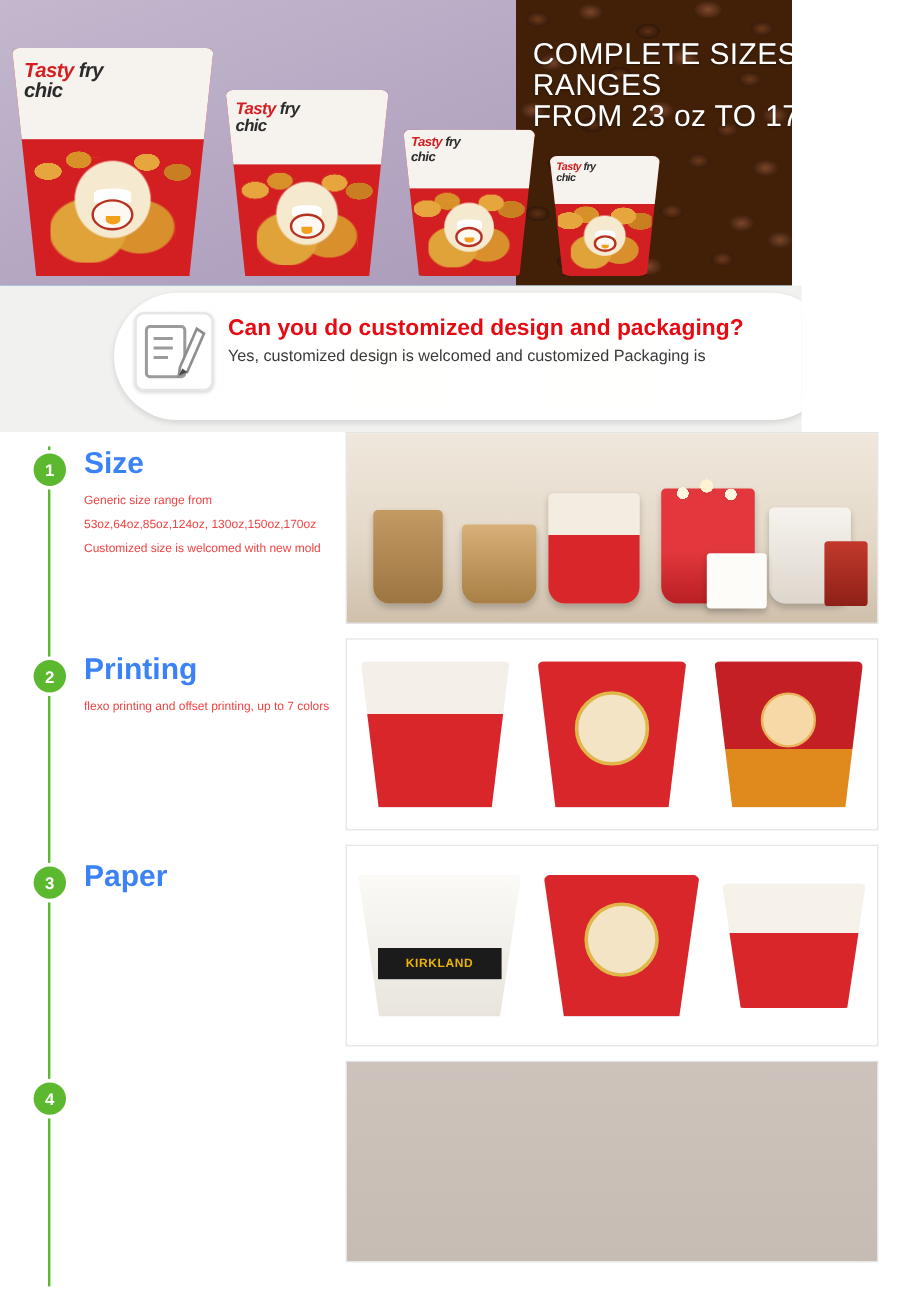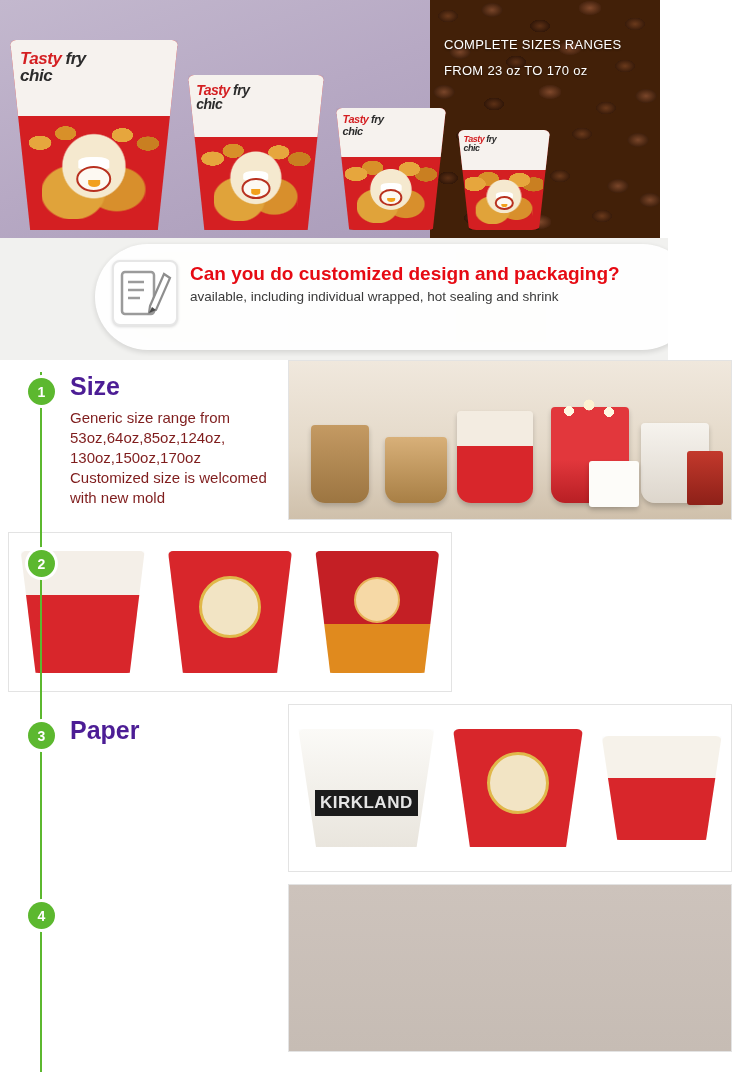--- a/index.html
+++ b/index.html
@@ -60,21 +60,21 @@
       radial-gradient(ellipse 16px 10px at 110px 222px, #80492c 0%, #46230e 70%, rgba(0,0,0,0) 72%),
       radial-gradient(ellipse 14px 9px at 172px 216px, #6b3a1c 0%, #3a1c0a 70%, rgba(0,0,0,0) 72%),
       radial-gradient(ellipse 15px 10px at 220px 200px, #7a462a 0%, #40200c 70%, rgba(0,0,0,0) 72%),
       #422008;
   }
   .hero-title {
     position: absolute;
     left: 444px; top: 32px;
     width: 300px;
     color: #ffffff;
-    font-size: 13px;
+    font-size: 25px;
     line-height: 26px;
     letter-spacing: .3px;
     text-shadow: 0 1px 2px rgba(0,0,0,.45);
     z-index: 6;
   }
 
   
   .bucket {
     position: absolute;
     bottom: 8px;
@@ -265,28 +265,28 @@
     box-shadow: 0 0 0 3px #fff;
   }
   .row-text {
     width: 210px;
     margin-left: 70px;
     padding-top: 12px;
   }
   .row-title {
     font-size: 25px;
     font-weight: bold;
-    color: #4c1d95;
+    color: #3b82f6;
     margin: 0 0 8px 0;
     line-height: 28px;
   }
   .row-desc {
-    font-size: 15px;
+    font-size: 10px;
     line-height: 20px;
-    color: #7f1d1d;
+    color: #ef4444;
     margin: 0;
   }
   .row-img {
     margin-left: 8px;
     width: 444px;
     border: 1px solid #e3e3e3;
     background: #fff;
     position: relative;
     overflow: hidden;
   }
@@ -317,21 +317,21 @@
              width: 62px; height: 62px; border-radius: 50%; background: #f2e4c4; border: 3px solid #e0b84a; }
   .p2-seal-2 { position:absolute; left: 50%; top: 40%; transform: translate(-50%,-50%);
              width: 46px; height: 46px; border-radius: 50%; background: #f6d9a6; border: 2px solid #e8b35a; }
 
   
   .photo3 { height: 168px; background: #ffffff; display: flex; align-items: center; justify-content: space-around; }
   .p3-cup { position: relative; border-radius: 6px 6px 18px 18px; clip-path: polygon(0 0,100% 0,87% 100%,13% 100%);
             box-shadow: 0 4px 6px rgba(0,0,0,.16); }
   .p3-a { width: 136px; height: 118px; background: linear-gradient(180deg,#fbfaf7,#e9e5dd); }
   .p3-kirk { position: absolute; left: 12%; top: 52%; width: 76%; height: 22%; background: #1b1b1b;
-             color: #e5e5e5; font-size: 17px; font-weight: bold; letter-spacing: .5px;
+             color: #eab308; font-size: 10px; font-weight: bold; letter-spacing: .5px;
              display: flex; align-items: center; justify-content: center; }
   .p3-b { width: 130px; height: 118px; background: #d8262b; }
   .p3-c { width: 120px; height: 104px; background: linear-gradient(180deg,#f6f2ea 0 40%, #d8262b 40% 100%); }
 
   
   .photo4 { height: 168px; background: linear-gradient(180deg,#cdc3bc 0%, #c6bcb4 100%); }
 
   .row:last-child { margin-bottom: 0; }
 </style>
 </head>
@@ -429,21 +429,21 @@
         <rect x="8" y="10" width="32" height="42" rx="3" fill="none" stroke="#9b9b9b" stroke-width="2.5"></rect>
         <line x1="14" y1="20" x2="30" y2="20" stroke="#9b9b9b" stroke-width="2.5"></line>
         <line x1="14" y1="28" x2="30" y2="28" stroke="#9b9b9b" stroke-width="2.5"></line>
         <line x1="14" y1="36" x2="26" y2="36" stroke="#9b9b9b" stroke-width="2.5"></line>
         <path d="M36 44 L50 12 L56 16 L42 48 L35 51 Z" fill="#ffffff" stroke="#8e8e8e" stroke-width="2.2"></path>
         <path d="M35 51 L42 48 L38 45 Z" fill="#4a4a4a"></path>
       </svg>
     </div>
     <div class="callout-text">
       <p class="callout-q">Can you do customized design and packaging?</p>
-      <p class="callout-a">available, including individual wrapped, hot sealing and shrink</p>
+      <p class="callout-a">Yes, customized design is welcomed and customized Packaging is</p>
     </div>
   </div>
 
   <div class="features">
     <div class="timeline"></div>
 
     <div class="row">
       <div class="num">1</div>
       <div class="row-text">
         <h2 class="row-title">Size</h2>
@@ -456,20 +456,24 @@
         <div class="p1-cup p1-d"></div>
         <div class="p1-pop"></div>
         <div class="p1-cup p1-e"></div>
         <div class="p1-cup p1-f"></div>
         <div class="p1-box"></div>
       </div>
     </div>
 
     <div class="row">
       <div class="num">2</div>
+      <div class="row-text">
+        <h2 class="row-title">Printing</h2>
+        <p class="row-desc">flexo printing and offset printing, up to 7 colors</p>
+      </div>
       <div class="row-img photo2">
         <div class="p2-cup p2-a"></div>
         <div class="p2-cup p2-b">
           <div class="p2-seal"></div>
         </div>
         <div class="p2-cup p2-c">
           <div class="p2-seal-2"></div>
         </div>
       </div>
     </div>

